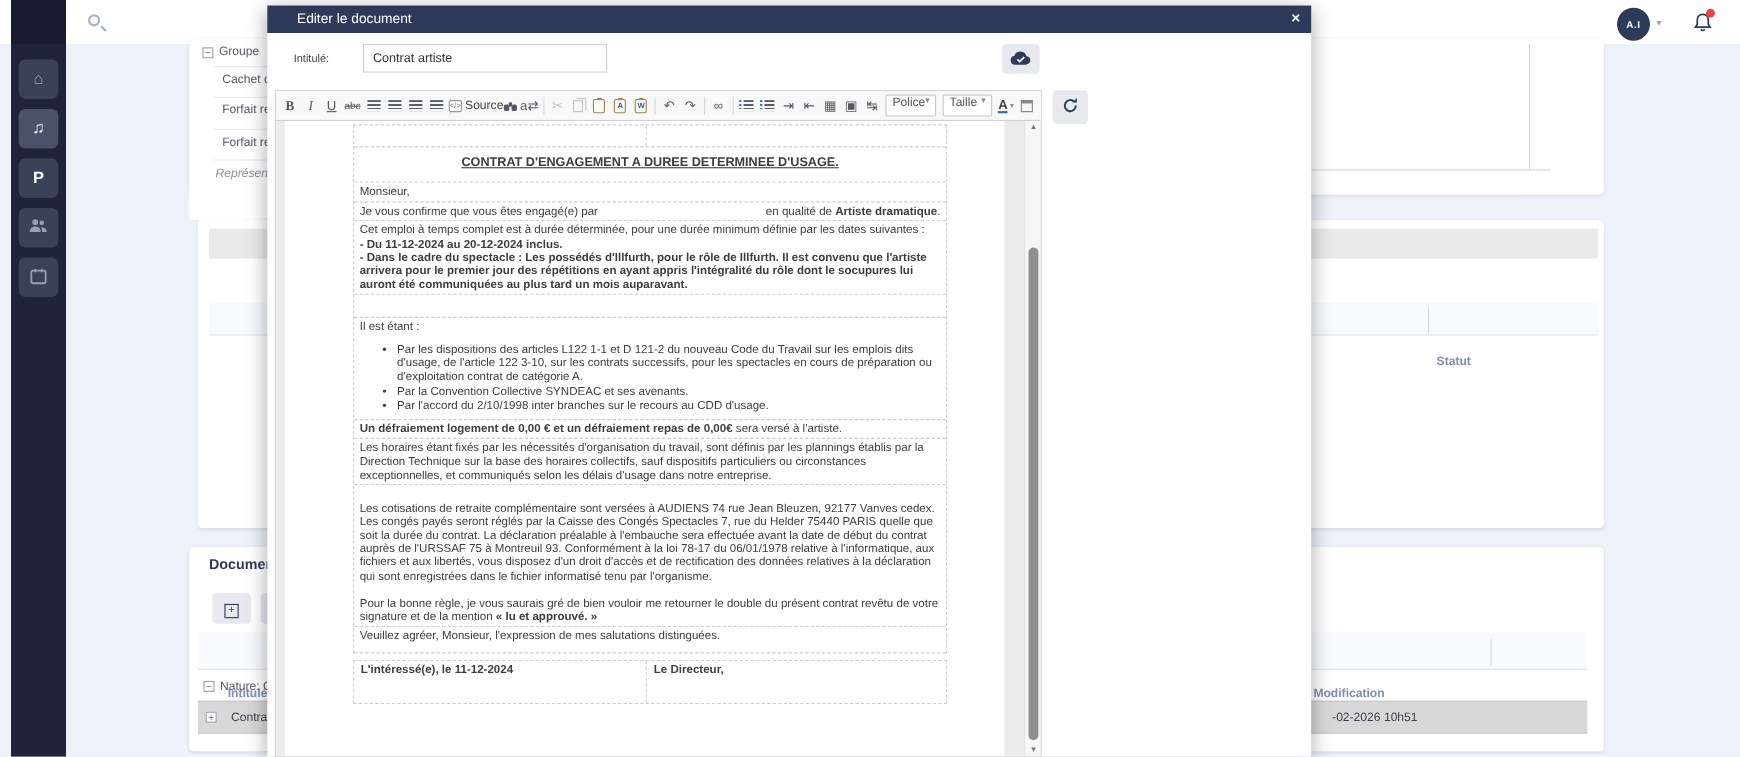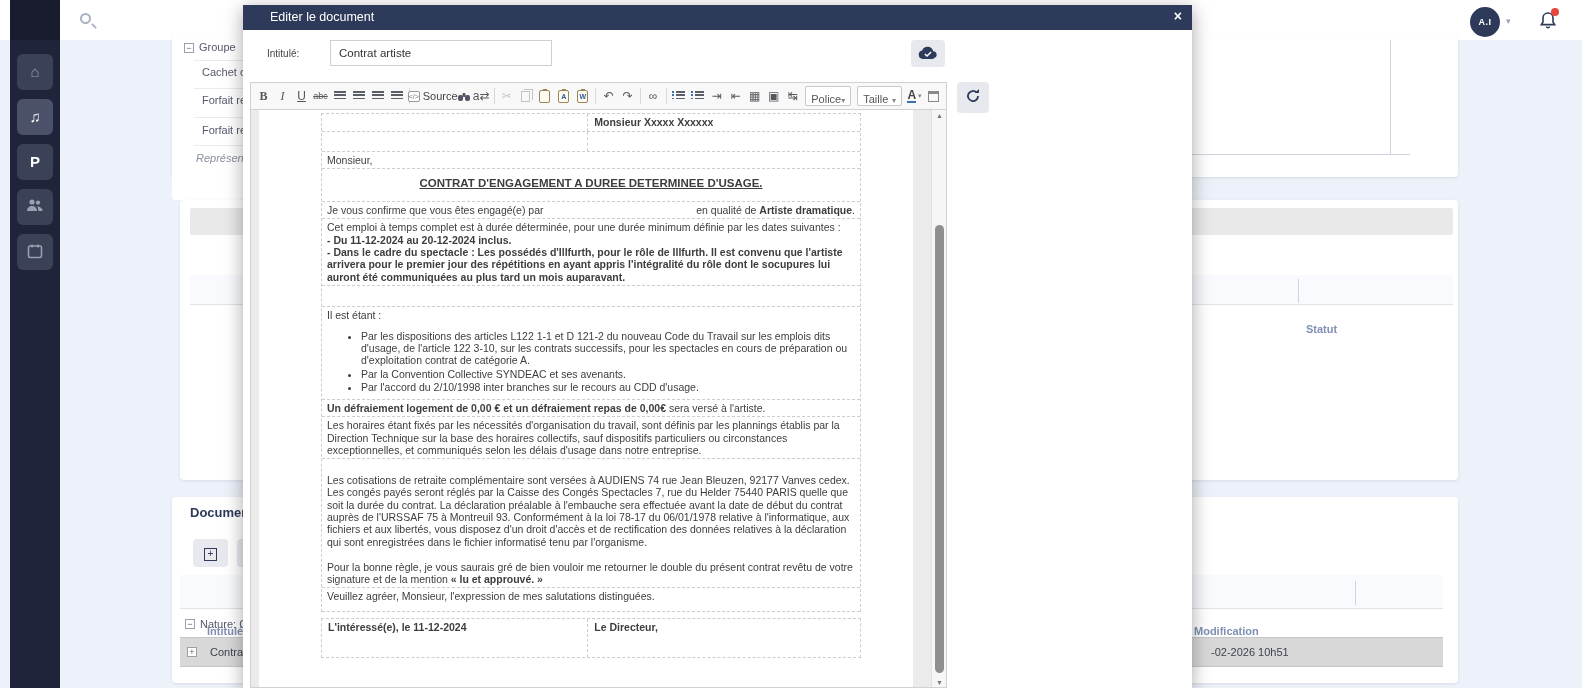--- a/index.html
+++ b/index.html
@@ -67,21 +67,21 @@
   .ic-src { width:14px; height:11px; border:1px solid #999; border-radius:2px; font-size:7px; line-height:9px;
             text-align:center; color:#777; margin-right:3px; background:#fff; }
   .src-lbl { font-size:11px; color:#444; }
   .ic-find { width:5px; height:6px; border-radius:2px; background:#556; box-shadow:7px 0 0 #556, 3.5px -3px 0 -1px #556; margin:3px 4px 0 1px; }
   .ic-copy { width:9px; height:11px; border:1px solid currentColor; position:relative; }
   .ic-copy::before { content:''; position:absolute; left:2px; top:-3px; width:8px; height:10px;
                      border:1px solid currentColor; border-left:0; border-bottom:0; }
   .ic-clip { width:11px; height:13px; border:1px solid #9b8655; border-radius:2px; background:#fdfaf2; position:relative;
              font-size:7px; font-weight:bold; color:#2e5c9a; text-align:center; line-height:12px; }
   .ic-clip::before { content:''; position:absolute; left:2.5px; top:-2px; width:4px; height:2px; background:#9b8655; }
-  .dd { height:20px; border:1px solid #c9c9c9; background:#fff; border-radius:2px; display:flex; align-items:flex-end;
+  .dd { height:20px; border:1px solid #c9c9c9; background:#fff; border-radius:2px; display:flex; align-items:flex-start;
         justify-content:space-between; font-size:11px; color:#555; padding:0 5px; margin:0 3px; }
   .ic-color { font-weight:bold; font-size:12px; color:#444; border-bottom:2px solid #3a6fb0; line-height:12px; }
   .ic-max { width:11px; height:11px; border:1px solid #888; border-top:3px solid #888; }
 
   #ck-content { position:absolute; left:0; top:27px; width:695px; height:577px; background:#ebebeb; overflow:hidden; }
   #doc-page { position:absolute; left:8px; top:0; width:654px; min-height:100%; background:#fff;
               padding:3px 52px 20px 62px; color:#3d3d3d; font-size:10.5px; line-height:12.4px; }
   #ck-scrollbar { position:absolute; right:0; top:0; width:15px; height:100%; background:#f6f6f6; border-left:1px solid #e2e2e2; }
   .sb-arrow { position:absolute; left:0; width:15px; text-align:center; font-size:7px; color:#777; }
   #sb-thumb { position:absolute; left:3px; top:115px; width:9px; height:448px; border-radius:5px; background:#8f8f8f; }
@@ -301,33 +301,27 @@
           <span style="font-size: 7px; color: rgb(136, 136, 136); margin-left: 2px;">▾</span>
         </span>
         <span class="tb-btn">
           <span class="ic-max"></span>
         </span>
       </div>
     <div id="ck-content">
       <div id="doc-page">
         <div class="doc-table" id="doc-main">
             <div class="docrow doc-cells">
-              <div class="doc-cell-l" style="min-height: 17px;"></div>
-              <div class="doc-cell-r" style="min-height: 17px;">
-                <div><span class="b">Monsieur Xxxxx Xxxxxx</span></div>
-              </div>
-            </div>
-            <div class="docrow doc-cells">
               <div class="doc-cell-l" style="min-height: 19px;"></div>
               <div class="doc-cell-r" style="min-height: 19px;"></div>
             </div>
+            <div class="docrow doc-title">CONTRAT D'ENGAGEMENT A DUREE DETERMINEE D'USAGE.</div>
             <div class="docrow">
               <div><span>Monsieur,</span></div>
             </div>
-            <div class="docrow doc-title">CONTRAT D'ENGAGEMENT A DUREE DETERMINEE D'USAGE.</div>
             <div class="docrow doc-split">
               <span><span>Je vous confirme que vous êtes engagé(e) par</span></span>
               <span><span>en qualité de </span><span class="b">Artiste dramatique</span><span>.</span></span>
             </div>
             <div class="docrow">
               <div><span>Cet emploi à temps complet est à durée déterminée, pour une durée minimum définie par les dates suivantes :</span></div>
               <div><span class="b">- Du 11-12-2024 au 20-12-2024 inclus.</span></div>
               <div><span class="b">- Dans le cadre du spectacle : Les possédés d'Illfurth, pour le rôle de Illfurth. Il est convenu que l'artiste arrivera pour le premier jour des répétitions en ayant appris l'intégralité du rôle dont le socupures lui auront été communiquées au plus tard un mois auparavant.</span></div>
             </div>
             <div class="docrow gap" style="height: 21px;"></div>

